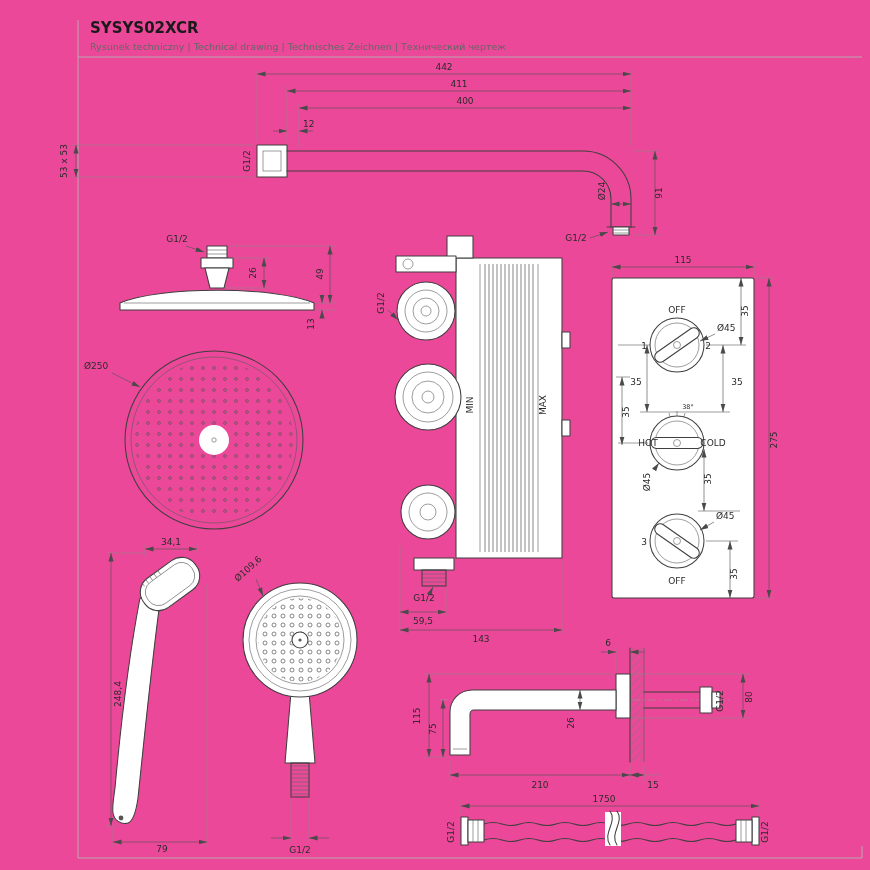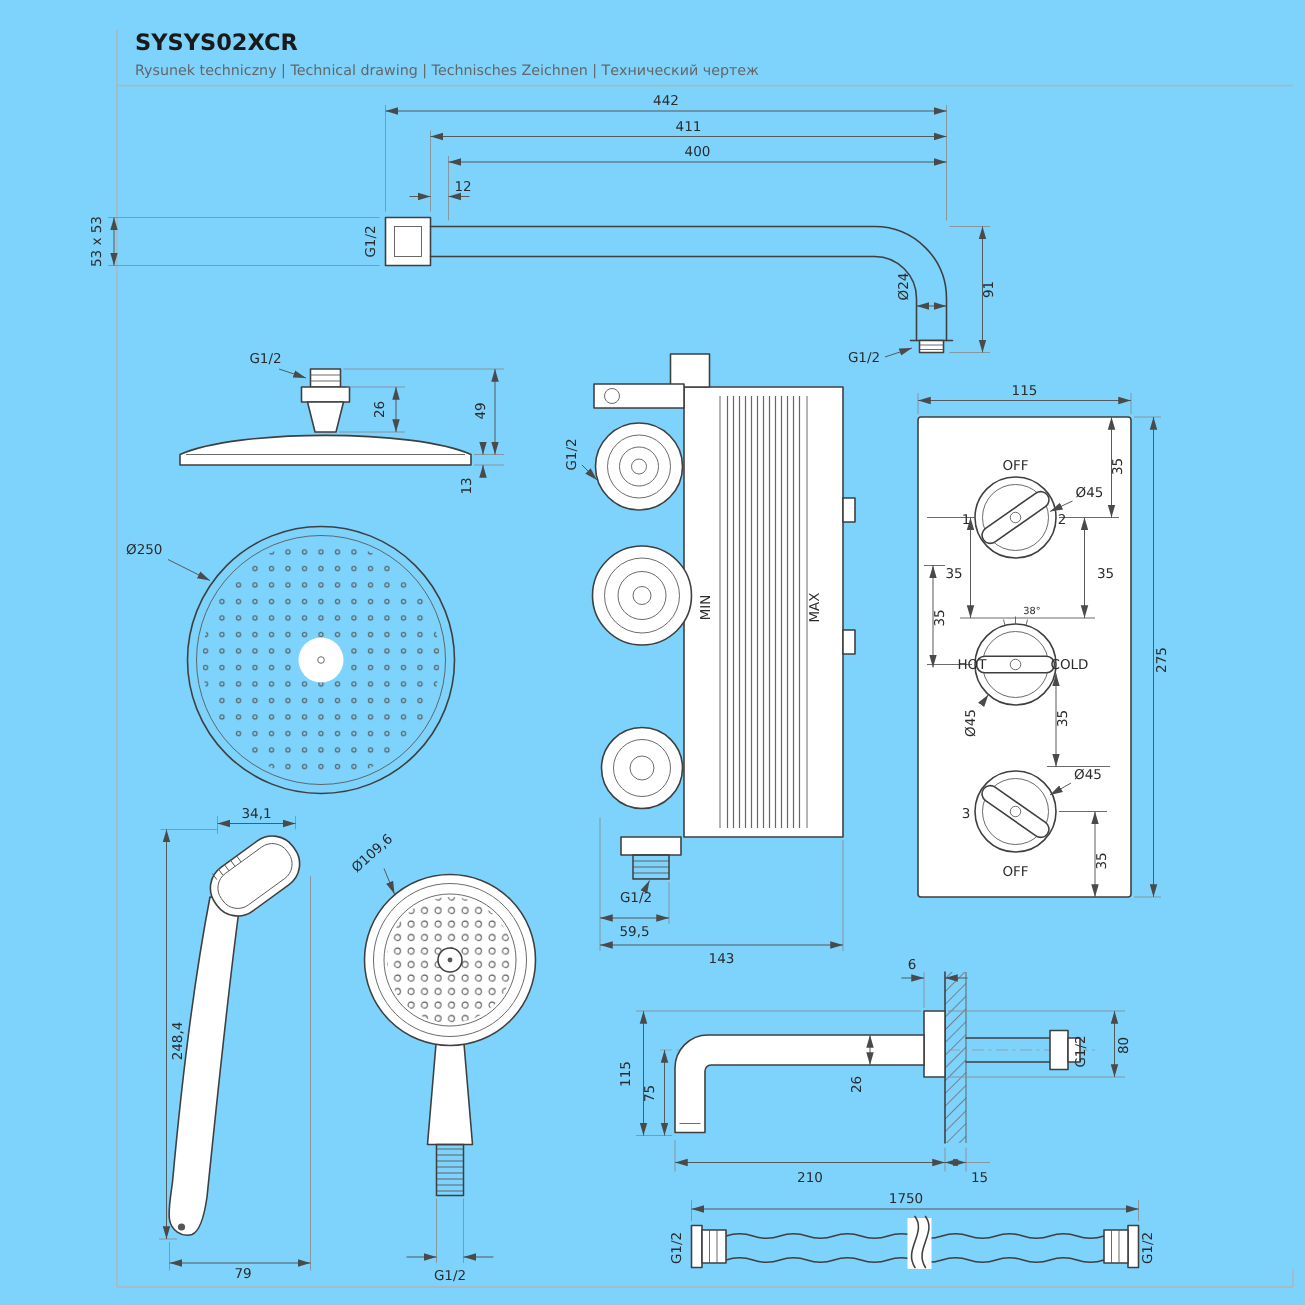--- a/index.html
+++ b/index.html
@@ -1,16 +1,16 @@
 <!DOCTYPE html>
 <html><head>
 <meta charset="utf-8">
 <style>
   html,body{margin:0;padding:0;background:#fff}
-  .page{width:870px;height:870px;position:relative;overflow:hidden;background:#7dd3fc;
+  .page{width:870px;height:870px;position:relative;overflow:hidden;background:#ec4899;
         font-family:"DejaVu Sans","Liberation Sans",sans-serif}
   svg{display:block}
   svg text{font-family:"DejaVu Sans","Liberation Sans",sans-serif}
   .title{font-size:15px;font-weight:bold;fill:#1a1a1a}
   .sub{font-size:9.5px;fill:#666}
   .dim{font-size:9px;fill:#2b2b2b}
   .sm{font-size:6.5px;fill:#2b2b2b}
   .obj{fill:none;stroke:#3f3f3f;stroke-width:1.05;stroke-linejoin:round;stroke-linecap:round}
   .objf{fill:#fff;stroke:#3f3f3f;stroke-width:1.05;stroke-linejoin:round}
   .thin{fill:none;stroke:#5a5a5a;stroke-width:.6}

